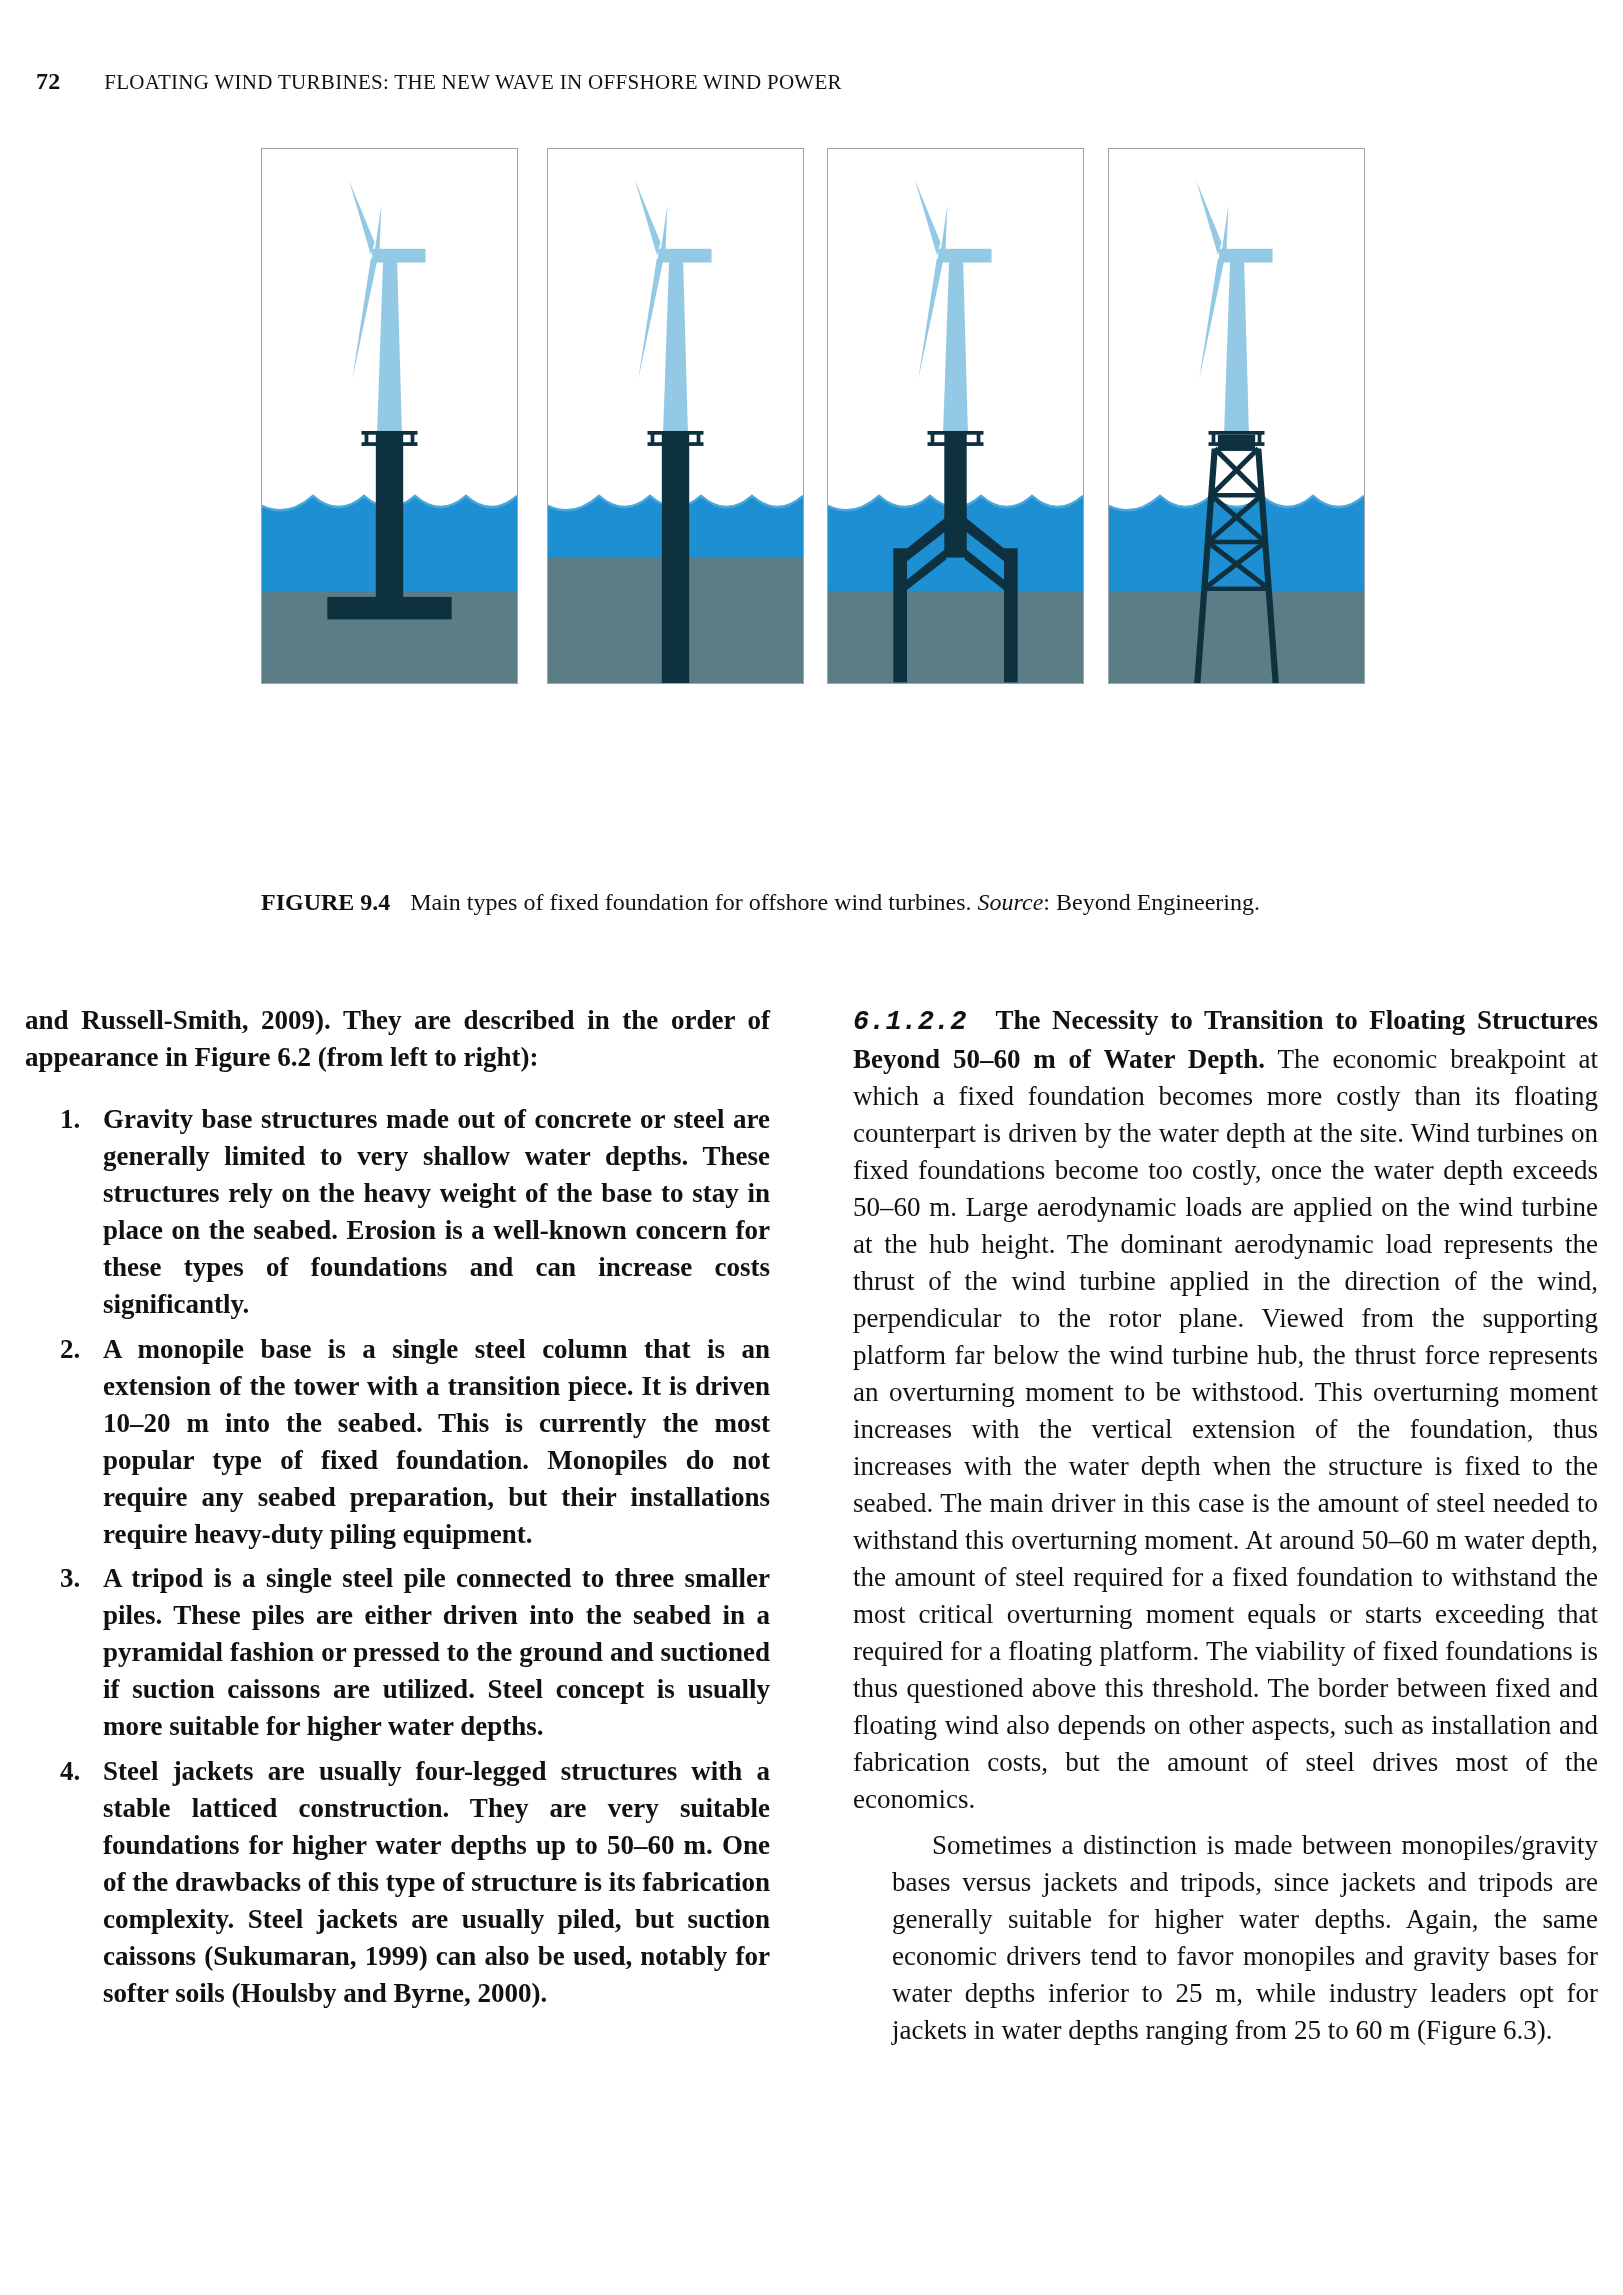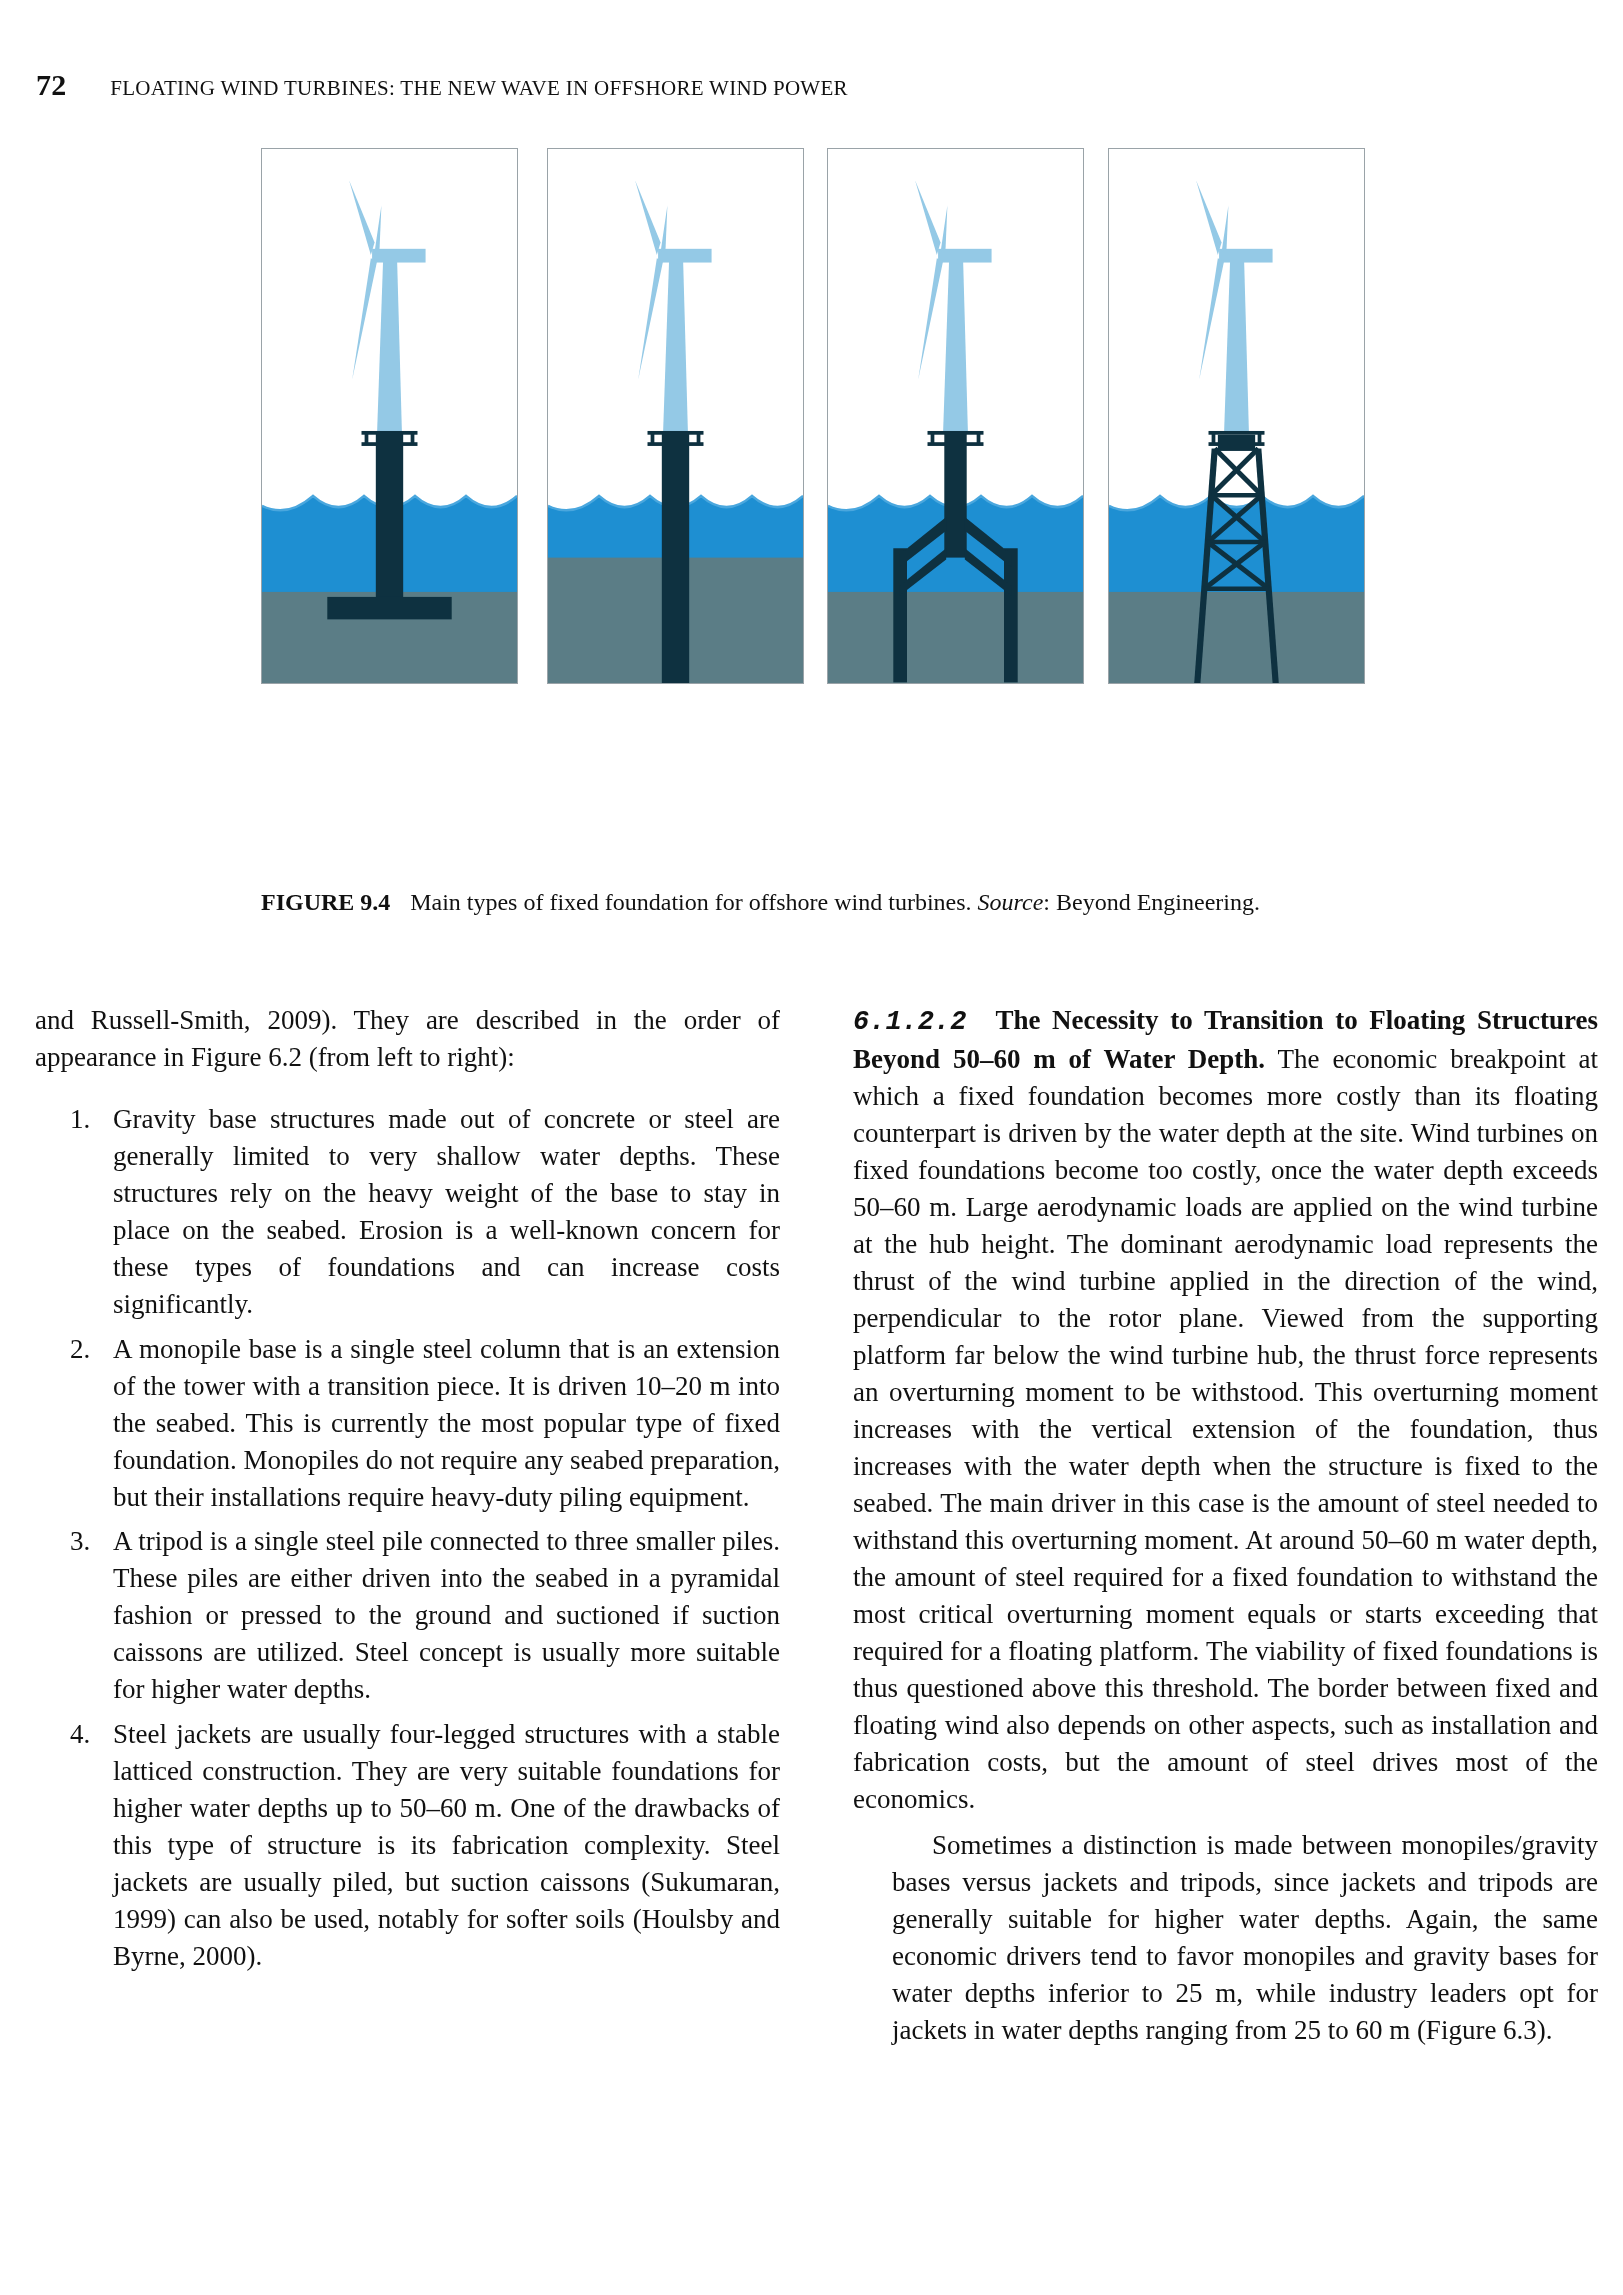--- a/index.html
+++ b/index.html
@@ -1,26 +1,26 @@
 <!DOCTYPE html>
 <html style="font-size:10px"><head>
 <meta charset="utf-8">
 <style>
   html, body { margin: 0; padding: 0; background: #ffffff; }
   body { width: 1623px; height: 2295px; position: relative; overflow: hidden;
          font-family: "Liberation Serif", "DejaVu Serif", serif; color: #111; }
   .running-head { position: absolute; top: 68px; left: 36px; font-size: 21px; letter-spacing: 0.3px; }
-  .running-head .pageno { font-weight: bold; font-size: 30px; margin-right: 38px; font-family: Liberation Serif, serif; }
+  .running-head .pageno { font-weight: bold; font-size: 24px; margin-right: 38px; font-family: Liberation Serif, serif; }
   .figure { position: absolute; top: 148px; left: 261px; width: 1104px; height: 536px; }
   .panel { position: absolute; top: 0; width: 257px; height: 536px; border: 1.9px solid #9aa3a8; box-sizing: border-box; background: #fff; overflow: hidden; }
   .panel svg { display: block; width: 100%; height: 100%; }
   .caption { position: absolute; top: 884px; left: 261px; width: 1115px; font-size: 24px; line-height: 36px; text-align: justify; }
   .caption .label { font-weight: bold; margin-right: 13.8px; }
   .col { position: absolute; top: 1002px; width: 745px; font-size: 27px; line-height: 37px; text-align: justify; hyphens: none; }
-  .col.left { left: 35px; }
+  .col.left { left: 25px; font-weight: bold; }
   .col.right { left: 853px; }
   p { margin: 0; }
   .indent { text-indent: 40px; }
   ol { margin: 25px 0 0 0; padding: 0; list-style: none; }
   ol li { position: relative; padding-left: 78px; margin-bottom: 7.5px; }
   ol li .num { position: absolute; left: 35px; top: 0; }
   .gap { height: 29px; }
   .sec-num { font-weight: bold; font-style: italic; margin-right: 29px; font-family: Liberation Mono, monospace; }
   .sec-title { font-weight: bold; margin-right: 12.5px; }
   .spaced { margin-top: 8.8px; margin-left: 39px; }

